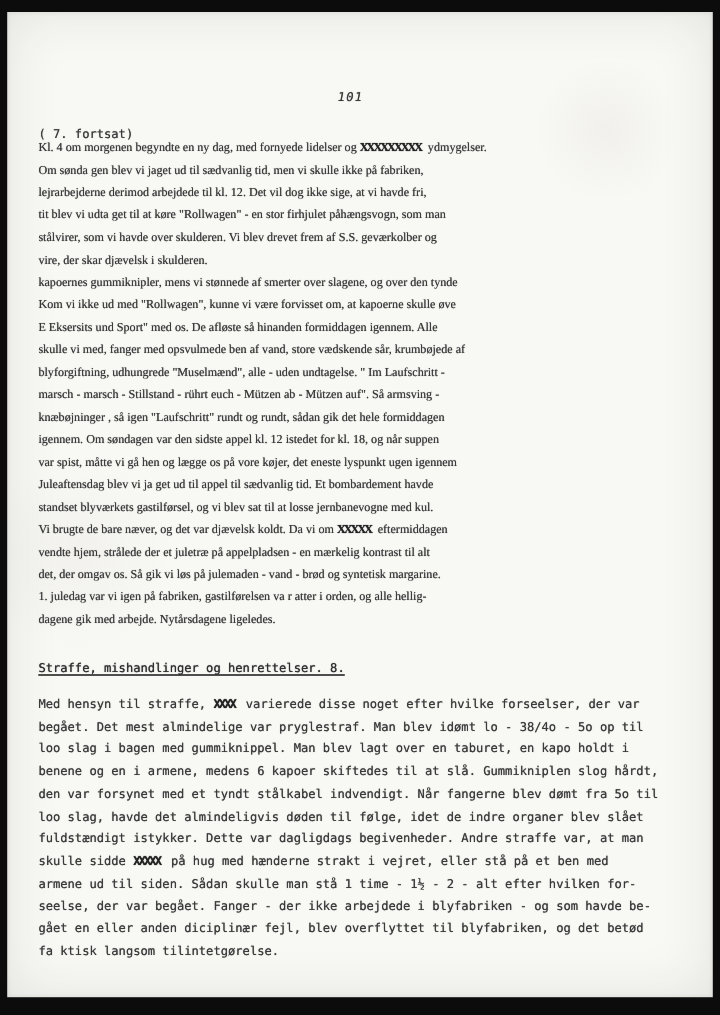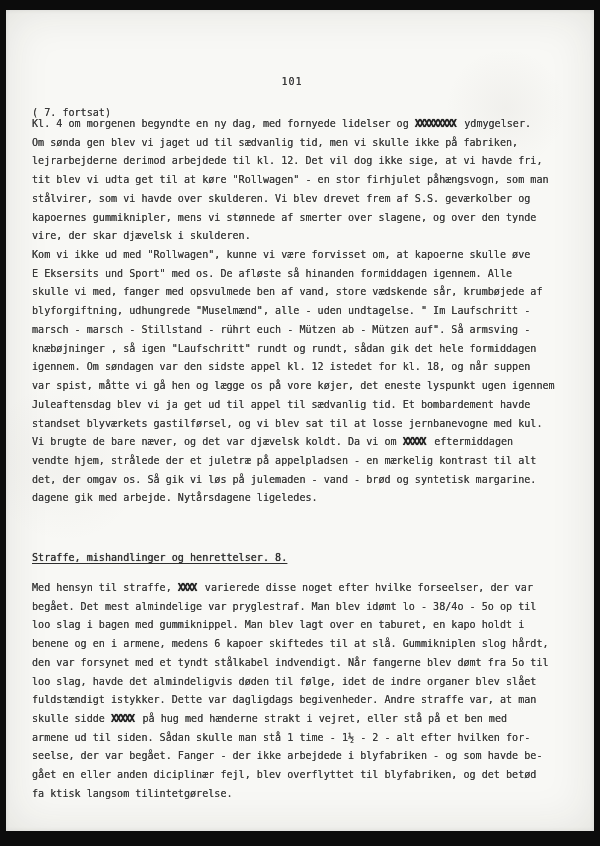--- a/index.html
+++ b/index.html
@@ -33,33 +33,34 @@
     font-size: 10.1px;
     text-shadow: 0 0 0.6px rgba(55,55,55,0.85);
   }
   .pageno {
     position: absolute;
     top: 66px;
     left: 0;
     right: 16px;
     text-align: center;
     letter-spacing: 1px;
+    font-style: italic;
   }
   .cont {
     position: absolute;
     top: 97px;
     left: 26px;
     white-space: pre;
   }
   .para {
     position: absolute;
     left: 26px;
     right: 6px;
   }
-  .para1 { top: 108px; }
+  .para1 { top: 108px; font-family: Liberation Serif, serif; }
   .para2 { top: 572px; }
   .line {
     height: 18.72px;
     white-space: pre;
   }
   .heading {
     position: absolute;
     top: 542px;
     left: 26px;
     color: #2e2e2e;
@@ -92,23 +93,23 @@
 
         <div class="line">Om sønda gen blev vi jaget ud til sædvanlig tid, men vi skulle ikke på fabriken,</div>
 
         <div class="line">lejrarbejderne derimod arbejdede til kl. 12. Det vil dog ikke sige, at vi havde fri,</div>
 
         <div class="line">tit blev vi udta get til at køre "Rollwagen" - en stor firhjulet påhængsvogn, som man</div>
 
 
         <div class="line">stålvirer, som vi havde over skulderen. Vi blev drevet frem af S.S. geværkolber og</div>
 
+        <div class="line">vire, der skar djævelsk i skulderen.</div>
+
         <div class="line">kapoernes gummiknipler, mens vi stønnede af smerter over slagene, og over den tynde</div>
-
-        <div class="line">vire, der skar djævelsk i skulderen.</div>
 
         <div class="line">Kom vi ikke ud med "Rollwagen", kunne vi være forvisset om, at kapoerne skulle øve</div>
 
         <div class="line">E Eksersits und Sport" med os. De afløste så hinanden formiddagen igennem. Alle</div>
 
         <div class="line">skulle vi med, fanger med opsvulmede ben af vand, store vædskende sår, krumbøjede af</div>
 
         <div class="line">blyforgiftning, udhungrede "Muselmænd", alle - uden undtagelse. " Im Laufschritt -</div>
 
         <div class="line">marsch - marsch - Stillstand - rührt euch - Mützen ab - Mützen auf". Så armsving -</div>
@@ -122,20 +123,21 @@
         <div class="line">Juleaftensdag blev vi ja get ud til appel til sædvanlig tid. Et bombardement havde</div>
 
         <div class="line">standset blyværkets gastilførsel, og vi blev sat til at losse jernbanevogne med kul.</div>
 
         <div class="line">Vi brugte de bare næver, og det var djævelsk koldt. Da vi om <span class="xstrike">XXXXX</span> eftermiddagen</div>
 
         <div class="line">vendte hjem, strålede der et juletræ på appelpladsen - en mærkelig kontrast til alt</div>
 
         <div class="line">det, der omgav os. Så gik vi løs på julemaden - vand - brød og syntetisk margarine.</div>
 
+        <div class="line">1. juledag var vi igen på fabriken, gastilførelsen va r atter i orden, og alle hellig-</div>
 
         <div class="line">dagene gik med arbejde. Nytårsdagene ligeledes.</div>
       </div>
 
     <div class="heading">Straffe, mishandlinger og henrettelser. 8.</div>
 
     <div class="para para2">
 
         <div class="line">Med hensyn til straffe, <span class="xstrike">XXXX</span> varierede disse noget efter hvilke forseelser, der var</div>
 

